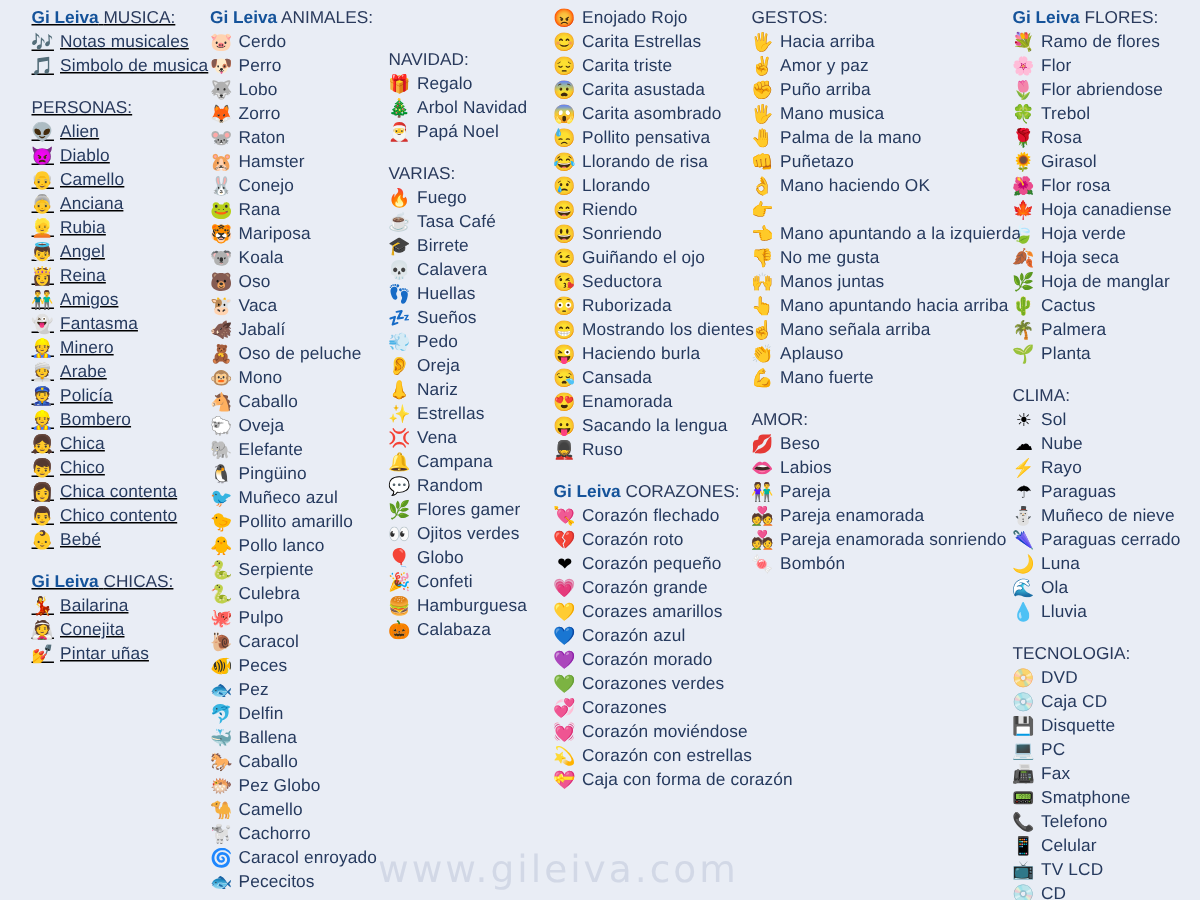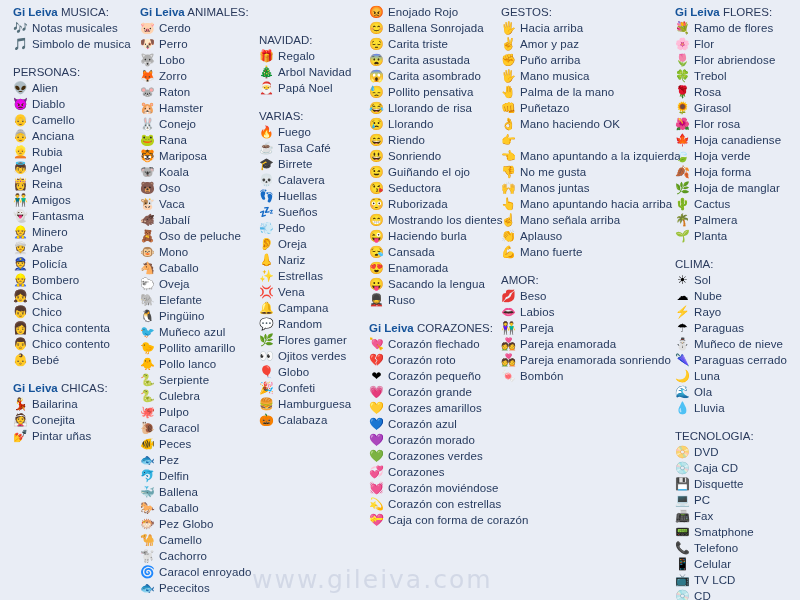--- a/index.html
+++ b/index.html
@@ -65,21 +65,21 @@
     letter-spacing: 2px;
     color: #d2d8e6;
     font-family: "DejaVu Sans", sans-serif;
     user-select: none;
   }
 </style>
 </head>
 <body>
 
 <div id="board">
-    <div class="column" style="left: 12px;">
+    <div class="column" style="left: 20px; text-decoration: underline;">
       <div class="section">
         <div class="sec-header"><span class="brand">Gi Leiva</span> <span class="title">MUSICA:</span></div>
         <div class="row">
           <span class="ico">🎶</span>
           <span class="lbl">Notas musicales</span>
         </div>
         <div class="row">
           <span class="ico">🎵</span>
           <span class="lbl">Simbolo de musica</span>
         </div>
@@ -421,21 +421,21 @@
       </div>
     </div>
     <div class="column" style="left: 368px;">
       <div class="section">
         <div class="row">
           <span class="ico">😡</span>
           <span class="lbl">Enojado Rojo</span>
         </div>
         <div class="row">
           <span class="ico">😊</span>
-          <span class="lbl">Ballena Sonrojada</span>
+          <span class="lbl">Carita Estrellas</span>
         </div>
         <div class="row">
           <span class="ico">😔</span>
           <span class="lbl">Carita triste</span>
         </div>
         <div class="row">
           <span class="ico">😨</span>
           <span class="lbl">Carita asustada</span>
         </div>
         <div class="row">
@@ -676,21 +676,21 @@
         <div class="row">
           <span class="ico">🍁</span>
           <span class="lbl">Hoja canadiense</span>
         </div>
         <div class="row">
           <span class="ico">🍃</span>
           <span class="lbl">Hoja verde</span>
         </div>
         <div class="row">
           <span class="ico">🍂</span>
-          <span class="lbl">Hoja forma</span>
+          <span class="lbl">Hoja seca</span>
         </div>
         <div class="row">
           <span class="ico">🌿</span>
           <span class="lbl">Hoja de manglar</span>
         </div>
         <div class="row">
           <span class="ico">🌵</span>
           <span class="lbl">Cactus</span>
         </div>
         <div class="row">

